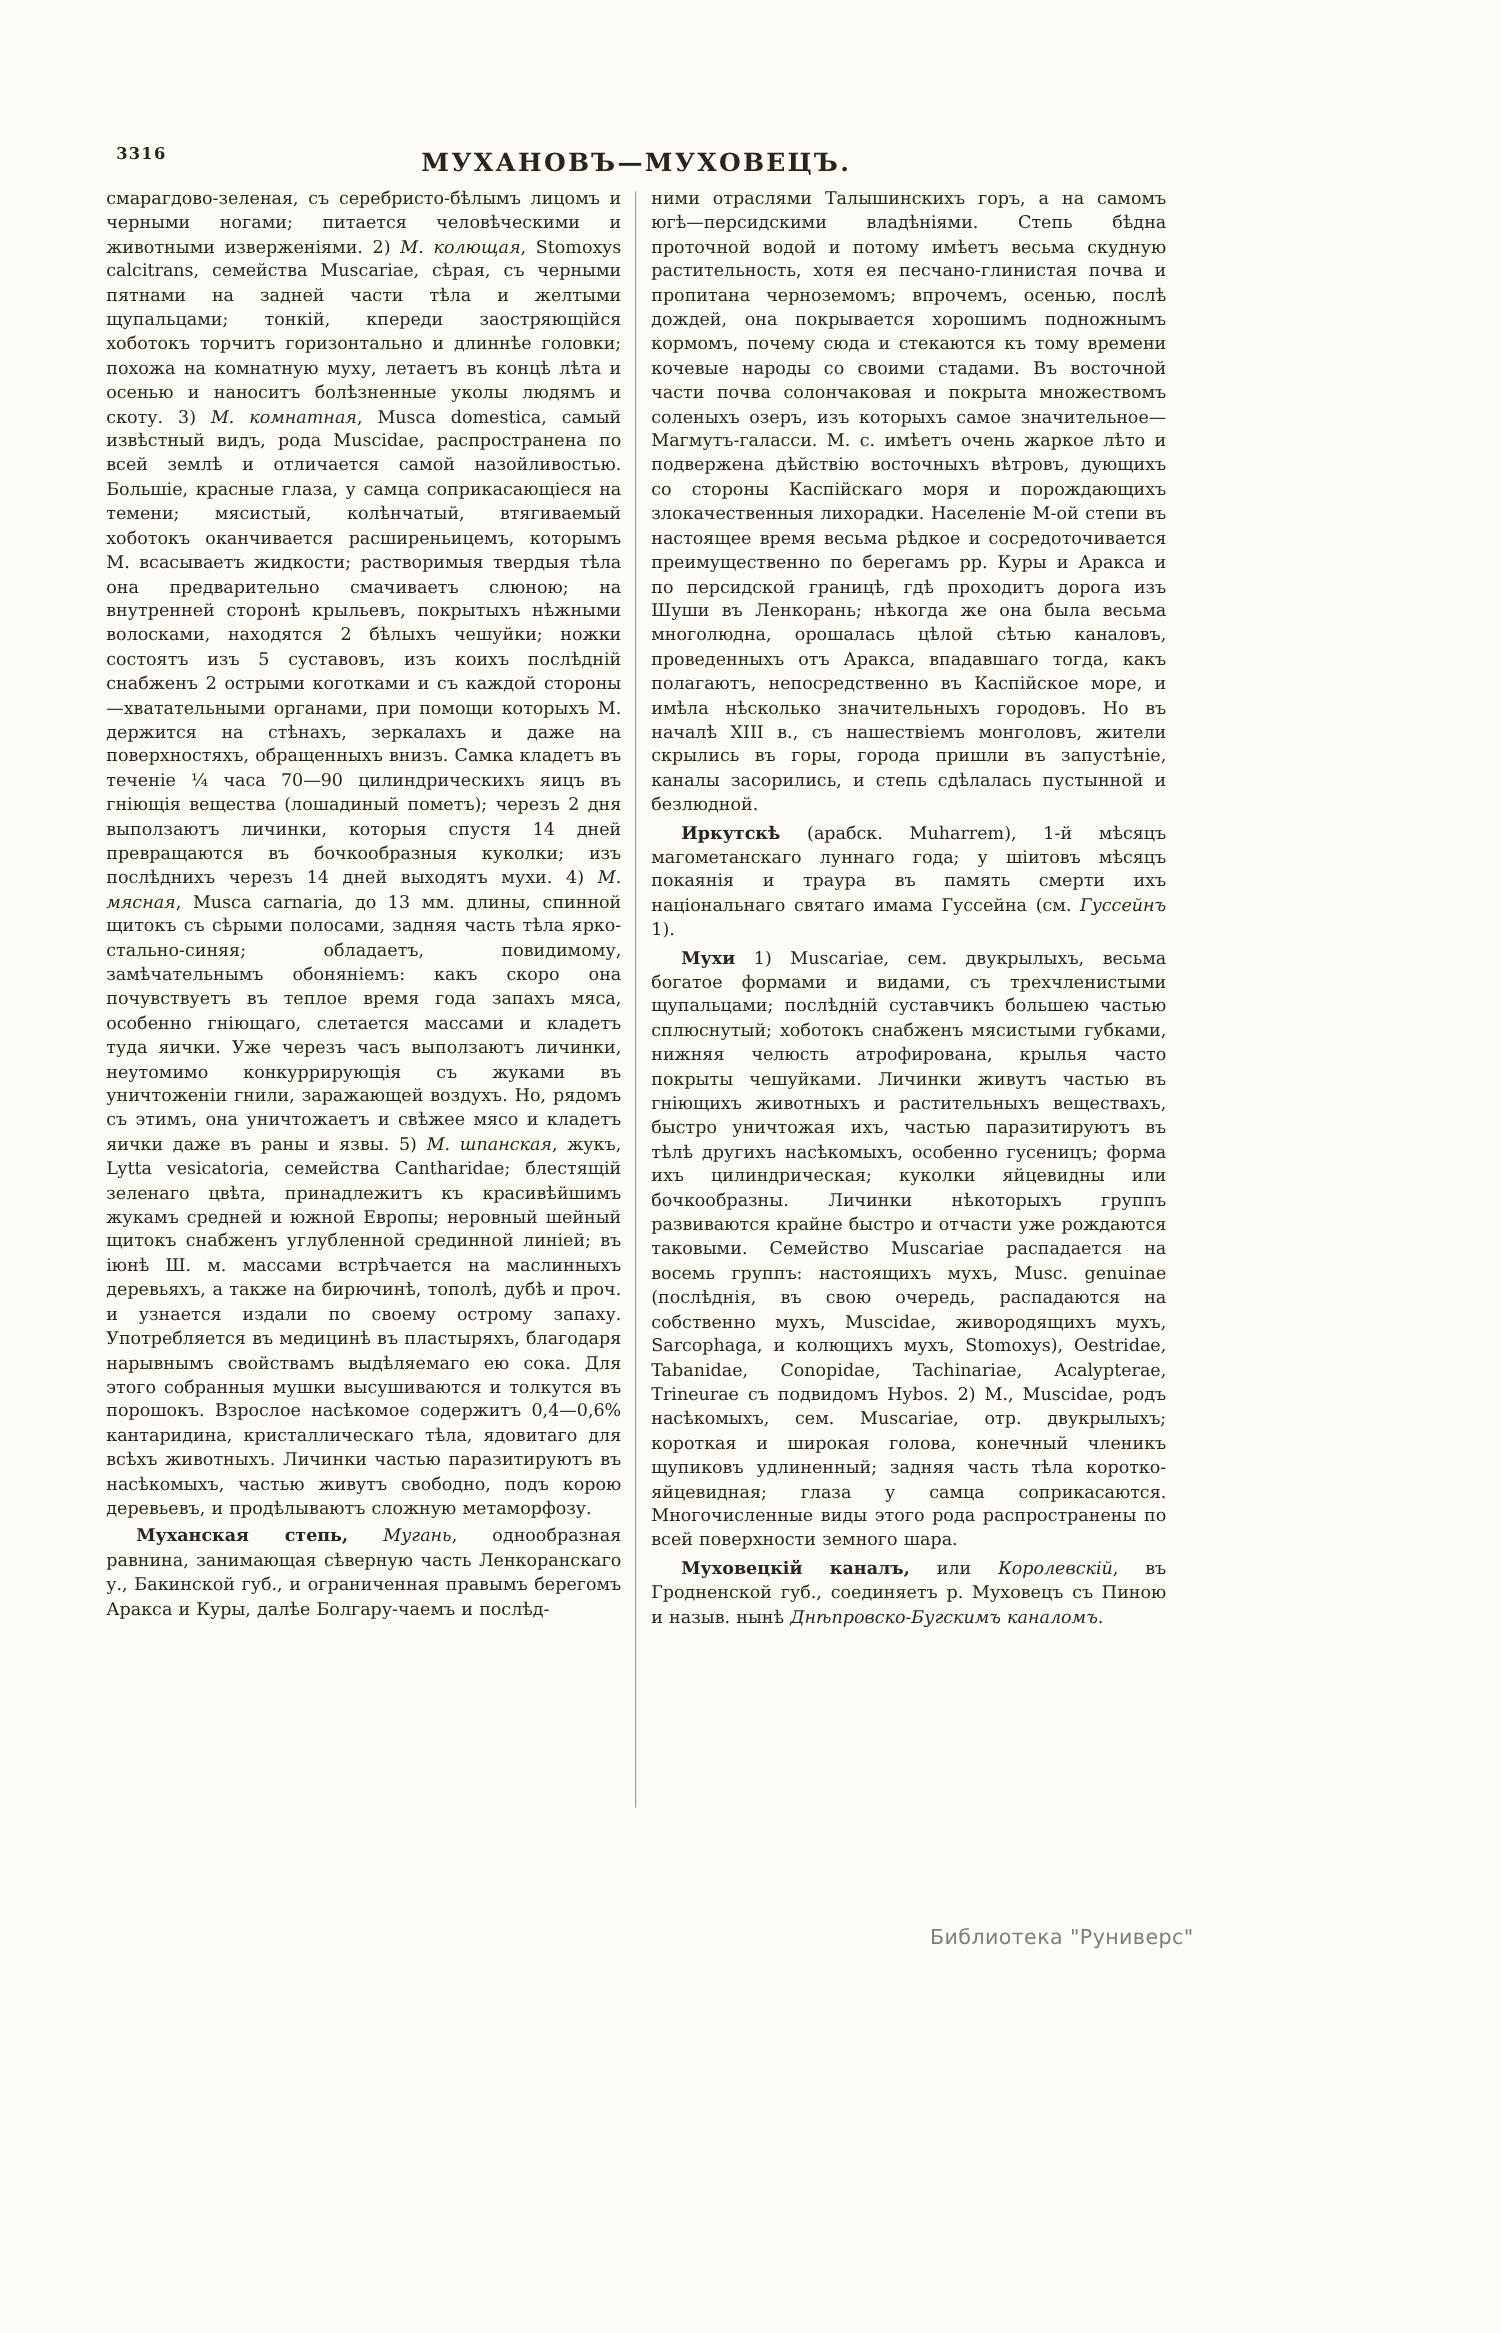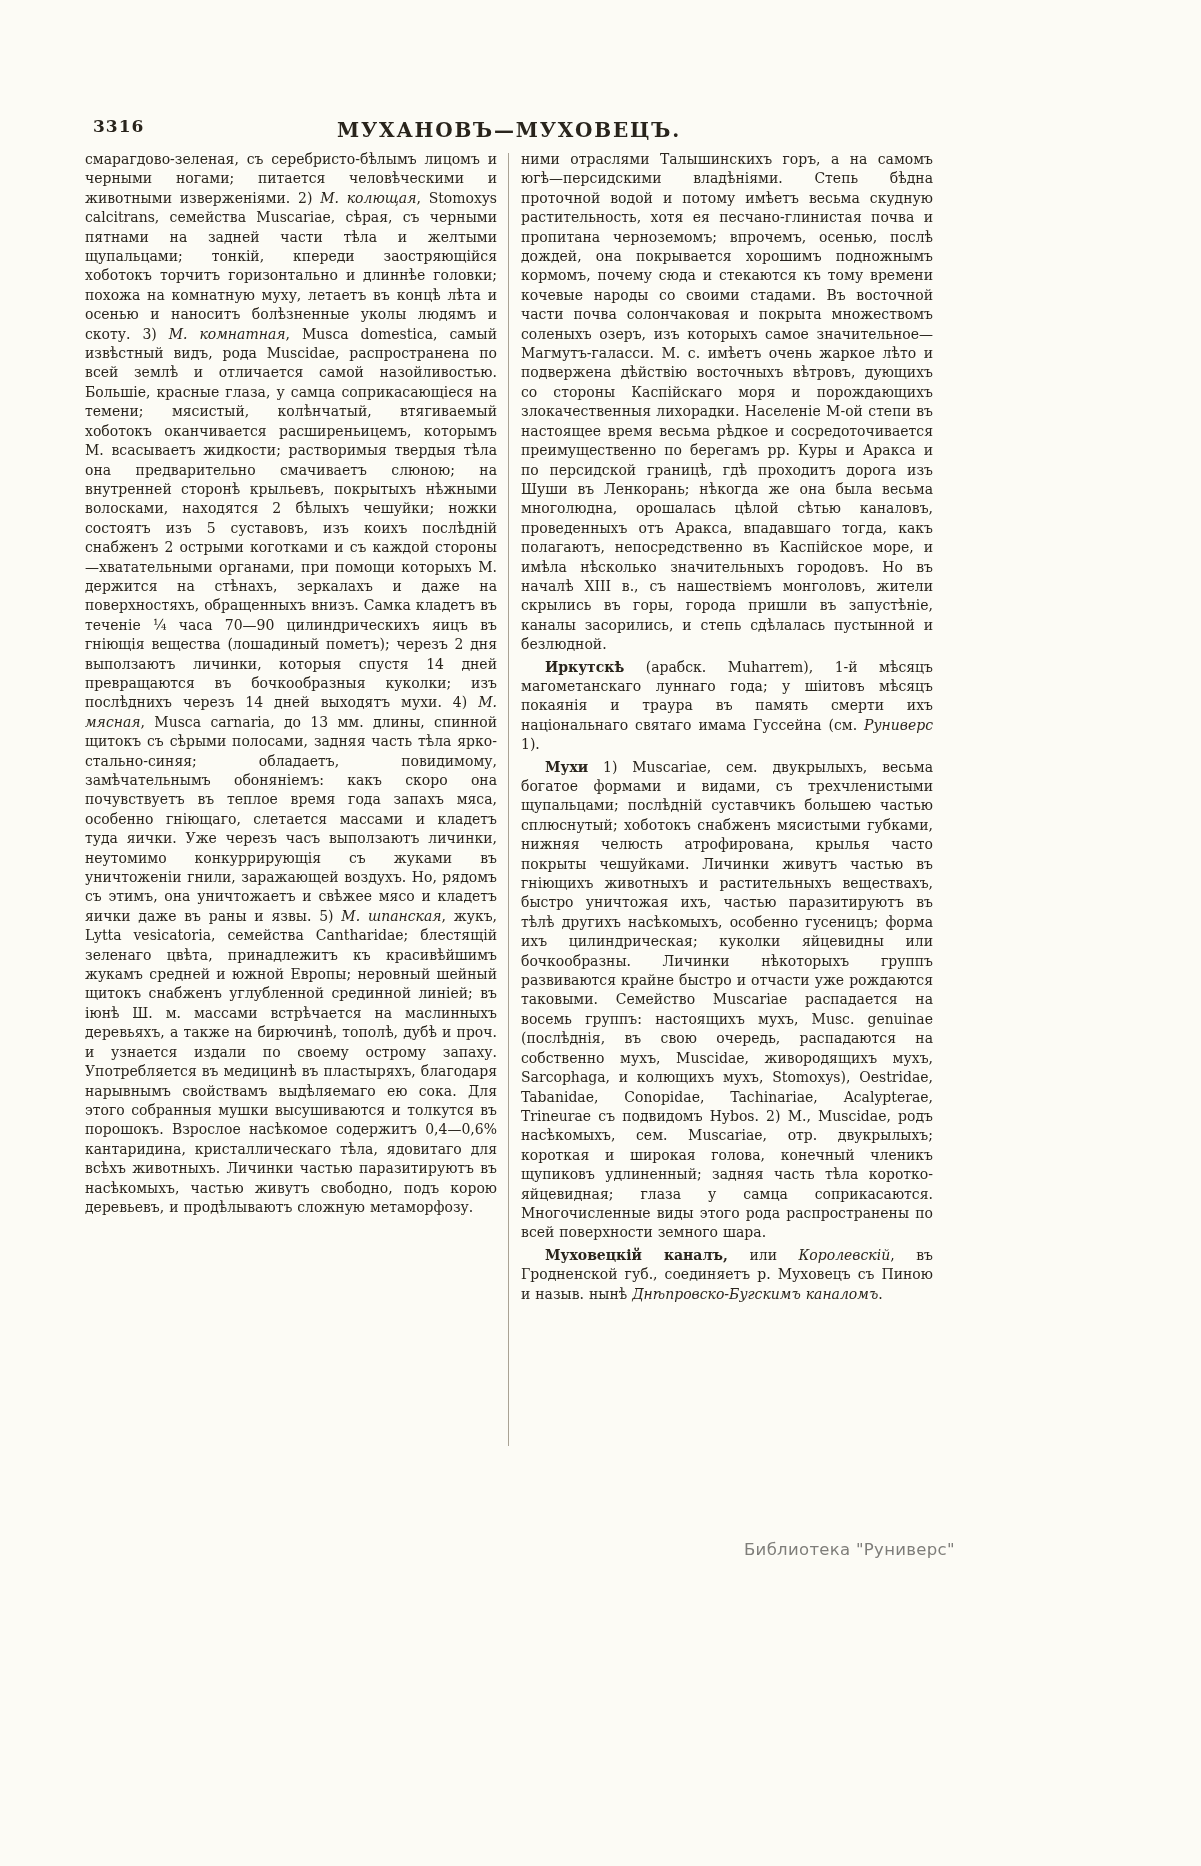--- a/index.html
+++ b/index.html
@@ -22,21 +22,21 @@
     top: 116px;
     left: 85px;
     width: 848px;
     height: 26px;
   }
   .page-number {
     position: absolute;
     left: 8px;
     top: 0;
     font-weight: bold;
-    font-size: 17px;
+    font-size: 13px;
     letter-spacing: 1px;
   }
   .running-title {
     position: absolute;
     left: 0;
     right: 0;
     top: 2px;
     text-align: center;
     font-size: 20px;
     letter-spacing: 1.8px;
@@ -93,24 +93,25 @@
 
   <div class="page-header">
     <span class="page-number">3316</span>
     <span class="running-title">МУХАНОВЪ—МУХОВЕЦЪ.</span>
   </div>
 
   <div class="text-block">
     <div class="column-divider"></div>
     <div class="column column-left">
         <p class="para">смарагдово-зеленая, съ серебристо-бѣлымъ лицомъ и черными ногами; питается человѣческими и животными изверженіями. 2) <i>М. колющая</i>, Stomoxys calcitrans, семейства Muscariae, сѣрая, съ черными пятнами на задней части тѣла и желтыми щупальцами; тонкій, кпереди заостряющійся хоботокъ торчитъ горизонтально и длиннѣе головки; похожа на комнатную муху, летаетъ въ концѣ лѣта и осенью и наноситъ болѣзненные уколы людямъ и скоту. 3) <i>М. комнатная</i>, Musca domestica, самый извѣстный видъ, рода Muscidae, распространена по всей землѣ и отличается самой назойливостью. Большіе, красные глаза, у самца соприкасающіеся на темени; мясистый, колѣнчатый, втягиваемый хоботокъ оканчивается расширеньицемъ, которымъ М. всасываетъ жидкости; растворимыя твердыя тѣла она предварительно смачиваетъ слюною; на внутренней сторонѣ крыльевъ, покрытыхъ нѣжными волосками, находятся 2 бѣлыхъ чешуйки; ножки состоятъ изъ 5 суставовъ, изъ коихъ послѣдній снабженъ 2 острыми коготками и съ каждой стороны—хватательными органами, при помощи которыхъ М. держится на стѣнахъ, зеркалахъ и даже на поверхностяхъ, обращенныхъ внизъ. Самка кладетъ въ теченіе ¼ часа 70—90 цилиндрическихъ яицъ въ гніющія вещества (лошадиный пометъ); черезъ 2 дня выползаютъ личинки, которыя спустя 14 дней превращаются въ бочкообразныя куколки; изъ послѣднихъ черезъ 14 дней выходятъ мухи. 4) <i>М. мясная</i>, Musca carnaria, до 13 мм. длины, спинной щитокъ съ сѣрыми полосами, задняя часть тѣла ярко-стально-синяя; обладаетъ, повидимому, замѣчательнымъ обоняніемъ: какъ скоро она почувствуетъ въ теплое время года запахъ мяса, особенно гніющаго, слетается массами и кладетъ туда яички. Уже черезъ часъ выползаютъ личинки, неутомимо конкуррирующія съ жуками въ уничтоженіи гнили, заражающей воздухъ. Но, рядомъ съ этимъ, она уничтожаетъ и свѣжее мясо и кладетъ яички даже въ раны и язвы. 5) <i>М. шпанская</i>, жукъ, Lytta vesicatoria, семейства Cantharidae; блестящій зеленаго цвѣта, принадлежитъ къ красивѣйшимъ жукамъ средней и южной Европы; неровный шейный щитокъ снабженъ углубленной срединной линіей; въ іюнѣ Ш. м. массами встрѣчается на маслинныхъ деревьяхъ, а также на бирючинѣ, тополѣ, дубѣ и проч. и узнается издали по своему острому запаху. Употребляется въ медицинѣ въ пластыряхъ, благодаря нарывнымъ свойствамъ выдѣляемаго ею сока. Для этого собранныя мушки высушиваются и толкутся въ порошокъ. Взрослое насѣкомое содержитъ 0,4—0,6% кантаридина, кристаллическаго тѣла, ядовитаго для всѣхъ животныхъ. Личинки частью паразитируютъ въ насѣкомыхъ, частью живутъ свободно, подъ корою деревьевъ, и продѣлываютъ сложную метаморфозу.</p>
+        <p class="para indent"><b>Муханская степь,</b> <i>Мугань</i>, однообразная равнина, занимающая сѣверную часть Ленкоранскаго у., Бакинской губ., и ограниченная правымъ берегомъ Аракса и Куры, далѣе Болгару-чаемъ и послѣд-</p>
       </div>
     <div class="column column-right">
         <p class="para">ними отраслями Талышинскихъ горъ, а на самомъ югѣ—персидскими владѣніями. Степь бѣдна проточной водой и потому имѣетъ весьма скудную растительность, хотя ея песчано-глинистая почва и пропитана черноземомъ; впрочемъ, осенью, послѣ дождей, она покрывается хорошимъ подножнымъ кормомъ, почему сюда и стекаются къ тому времени кочевые народы со своими стадами. Въ восточной части почва солончаковая и покрыта множествомъ соленыхъ озеръ, изъ которыхъ самое значительное—Магмутъ-галасси. М. с. имѣетъ очень жаркое лѣто и подвержена дѣйствію восточныхъ вѣтровъ, дующихъ со стороны Каспійскаго моря и порождающихъ злокачественныя лихорадки. Населеніе М-ой степи въ настоящее время весьма рѣдкое и сосредоточивается преимущественно по берегамъ рр. Куры и Аракса и по персидской границѣ, гдѣ проходитъ дорога изъ Шуши въ Ленкорань; нѣкогда же она была весьма многолюдна, орошалась цѣлой сѣтью каналовъ, проведенныхъ отъ Аракса, впадавшаго тогда, какъ полагаютъ, непосредственно въ Каспійское море, и имѣла нѣсколько значительныхъ городовъ. Но въ началѣ XIII в., съ нашествіемъ монголовъ, жители скрылись въ горы, города пришли въ запустѣніе, каналы засорились, и степь сдѣлалась пустынной и безлюдной.</p>
-        <p class="para indent"><b>Иркутскѣ</b> (арабск. Muharrem), 1-й мѣсяцъ магометанскаго луннаго года; у шіитовъ мѣсяцъ покаянія и траура въ память смерти ихъ національнаго святаго имама Гуссейна (см. <i>Руниверс</i> 1).</p>
+        <p class="para indent"><b>Иркутскѣ</b> (арабск. Muharrem), 1-й мѣсяцъ магометанскаго луннаго года; у шіитовъ мѣсяцъ покаянія и траура въ память смерти ихъ національнаго святаго имама Гуссейна (см. <i>Гуссейнъ</i> 1).</p>
         <p class="para indent"><b>Мухи</b> 1) Muscariae, сем. двукрылыхъ, весьма богатое формами и видами, съ трехчленистыми щупальцами; послѣдній суставчикъ большею частью сплюснутый; хоботокъ снабженъ мясистыми губками, нижняя челюсть атрофирована, крылья часто покрыты чешуйками. Личинки живутъ частью въ гніющихъ животныхъ и растительныхъ веществахъ, быстро уничтожая ихъ, частью паразитируютъ въ тѣлѣ другихъ насѣкомыхъ, особенно гусеницъ; форма ихъ цилиндрическая; куколки яйцевидны или бочкообразны. Личинки нѣкоторыхъ группъ развиваются крайне быстро и отчасти уже рождаются таковыми. Семейство Muscariae распадается на восемь группъ: настоящихъ мухъ, Musc. genuinae (послѣднія, въ свою очередь, распадаются на собственно мухъ, Muscidae, живородящихъ мухъ, Sarcophaga, и колющихъ мухъ, Stomoxys), Oestridae, Tabanidae, Conopidae, Tachinariae, Acalypterae, Trineurae съ подвидомъ Hybos. 2) М., Muscidae, родъ насѣкомыхъ, сем. Muscariae, отр. двукрылыхъ; короткая и широкая голова, конечный членикъ щупиковъ удлиненный; задняя часть тѣла коротко-яйцевидная; глаза у самца соприкасаются. Многочисленные виды этого рода распространены по всей поверхности земного шара.</p>
         <p class="para indent"><b>Муховецкій каналъ,</b> или <i>Королевскій</i>, въ Гродненской губ., соединяетъ р. Муховецъ съ Пиною и назыв. нынѣ <i>Днѣпровско-Бугскимъ каналомъ</i>.</p>
       </div>
   </div>
 
   <div class="watermark">Библиотека "Руниверс"</div>
 
 </div>
 
 </body></html>

